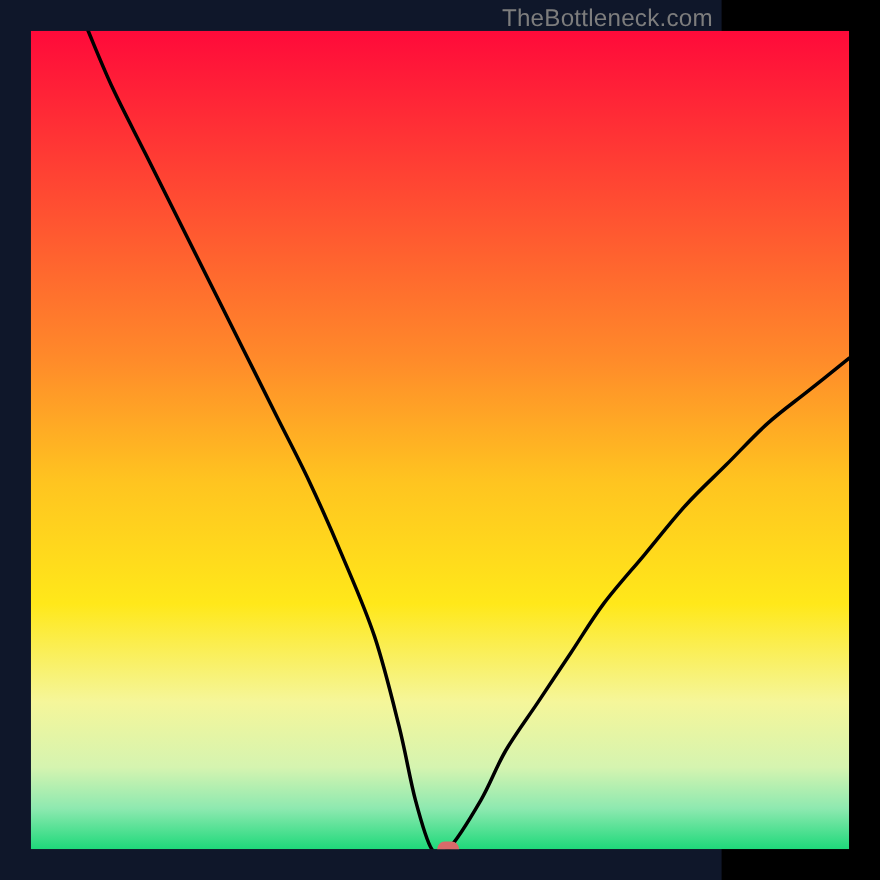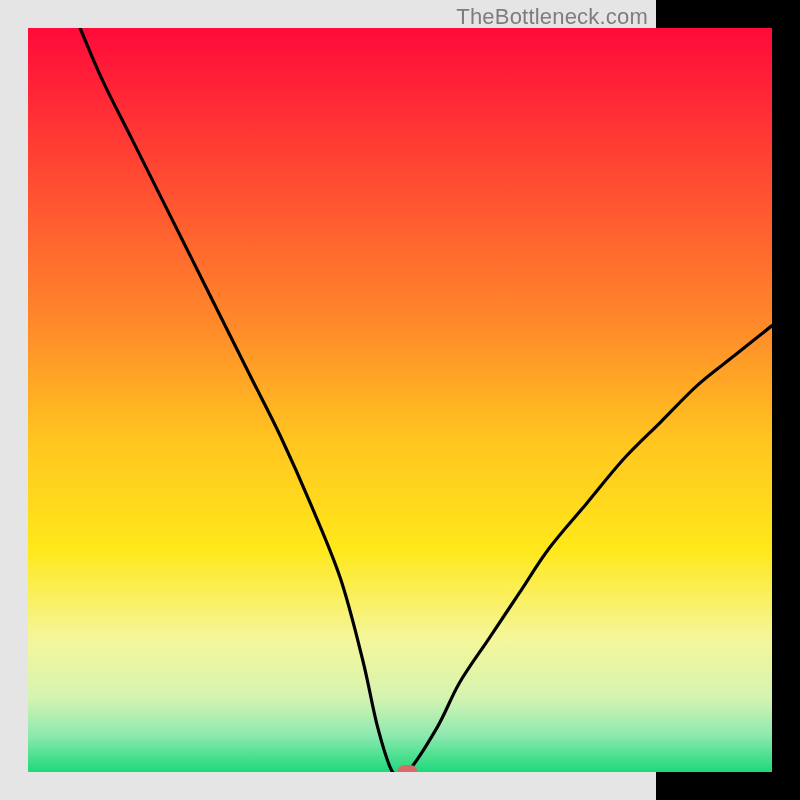--- a/index.html
+++ b/index.html
@@ -8,21 +8,21 @@
     width: 800px;
     height: 800px;
     background: #000;
     overflow: hidden;
     font-family: Arial, Helvetica, sans-serif;
   }
   .frame {
     position: relative;
     width: 656px;
     height: 800px;
-    background: #e5e5e5;
+    background: #0f172a;
   }
   .watermark {
     position: absolute;
     top: 4px;
     right: 8px;
     color: #7d7d7d;
     font-size: 22px;
     font-weight: 500;
     letter-spacing: 0.2px;
     z-index: 10;

